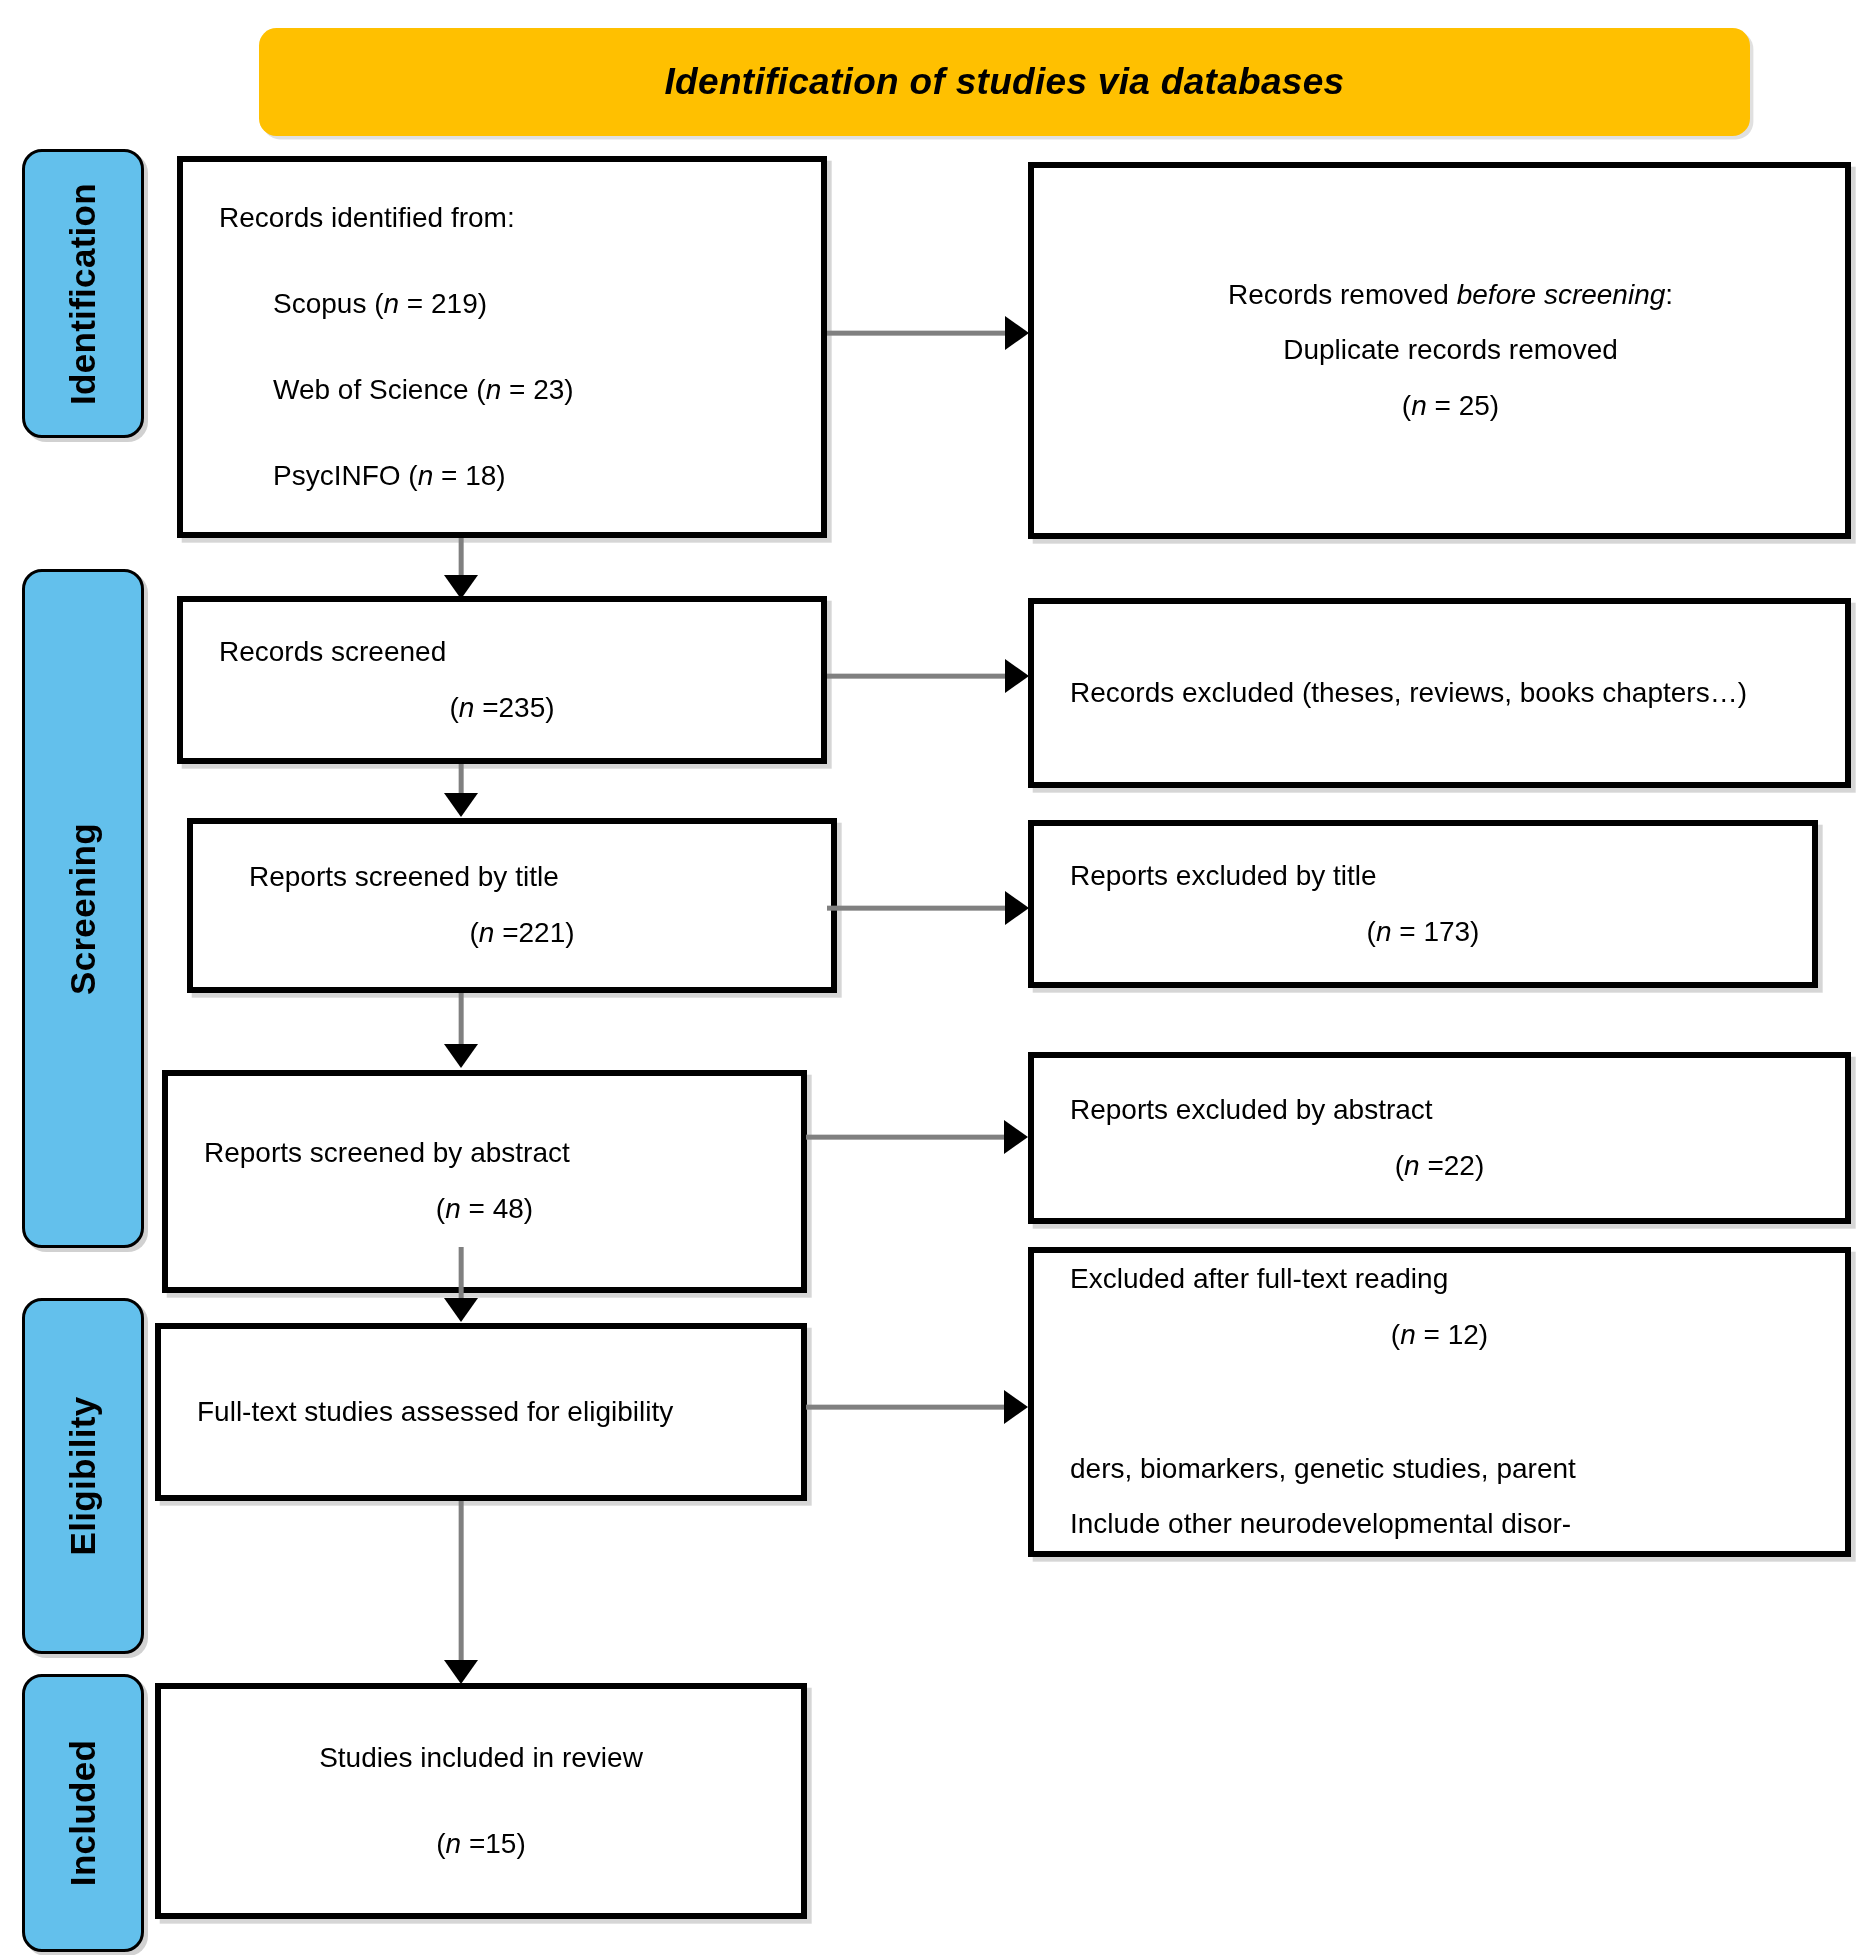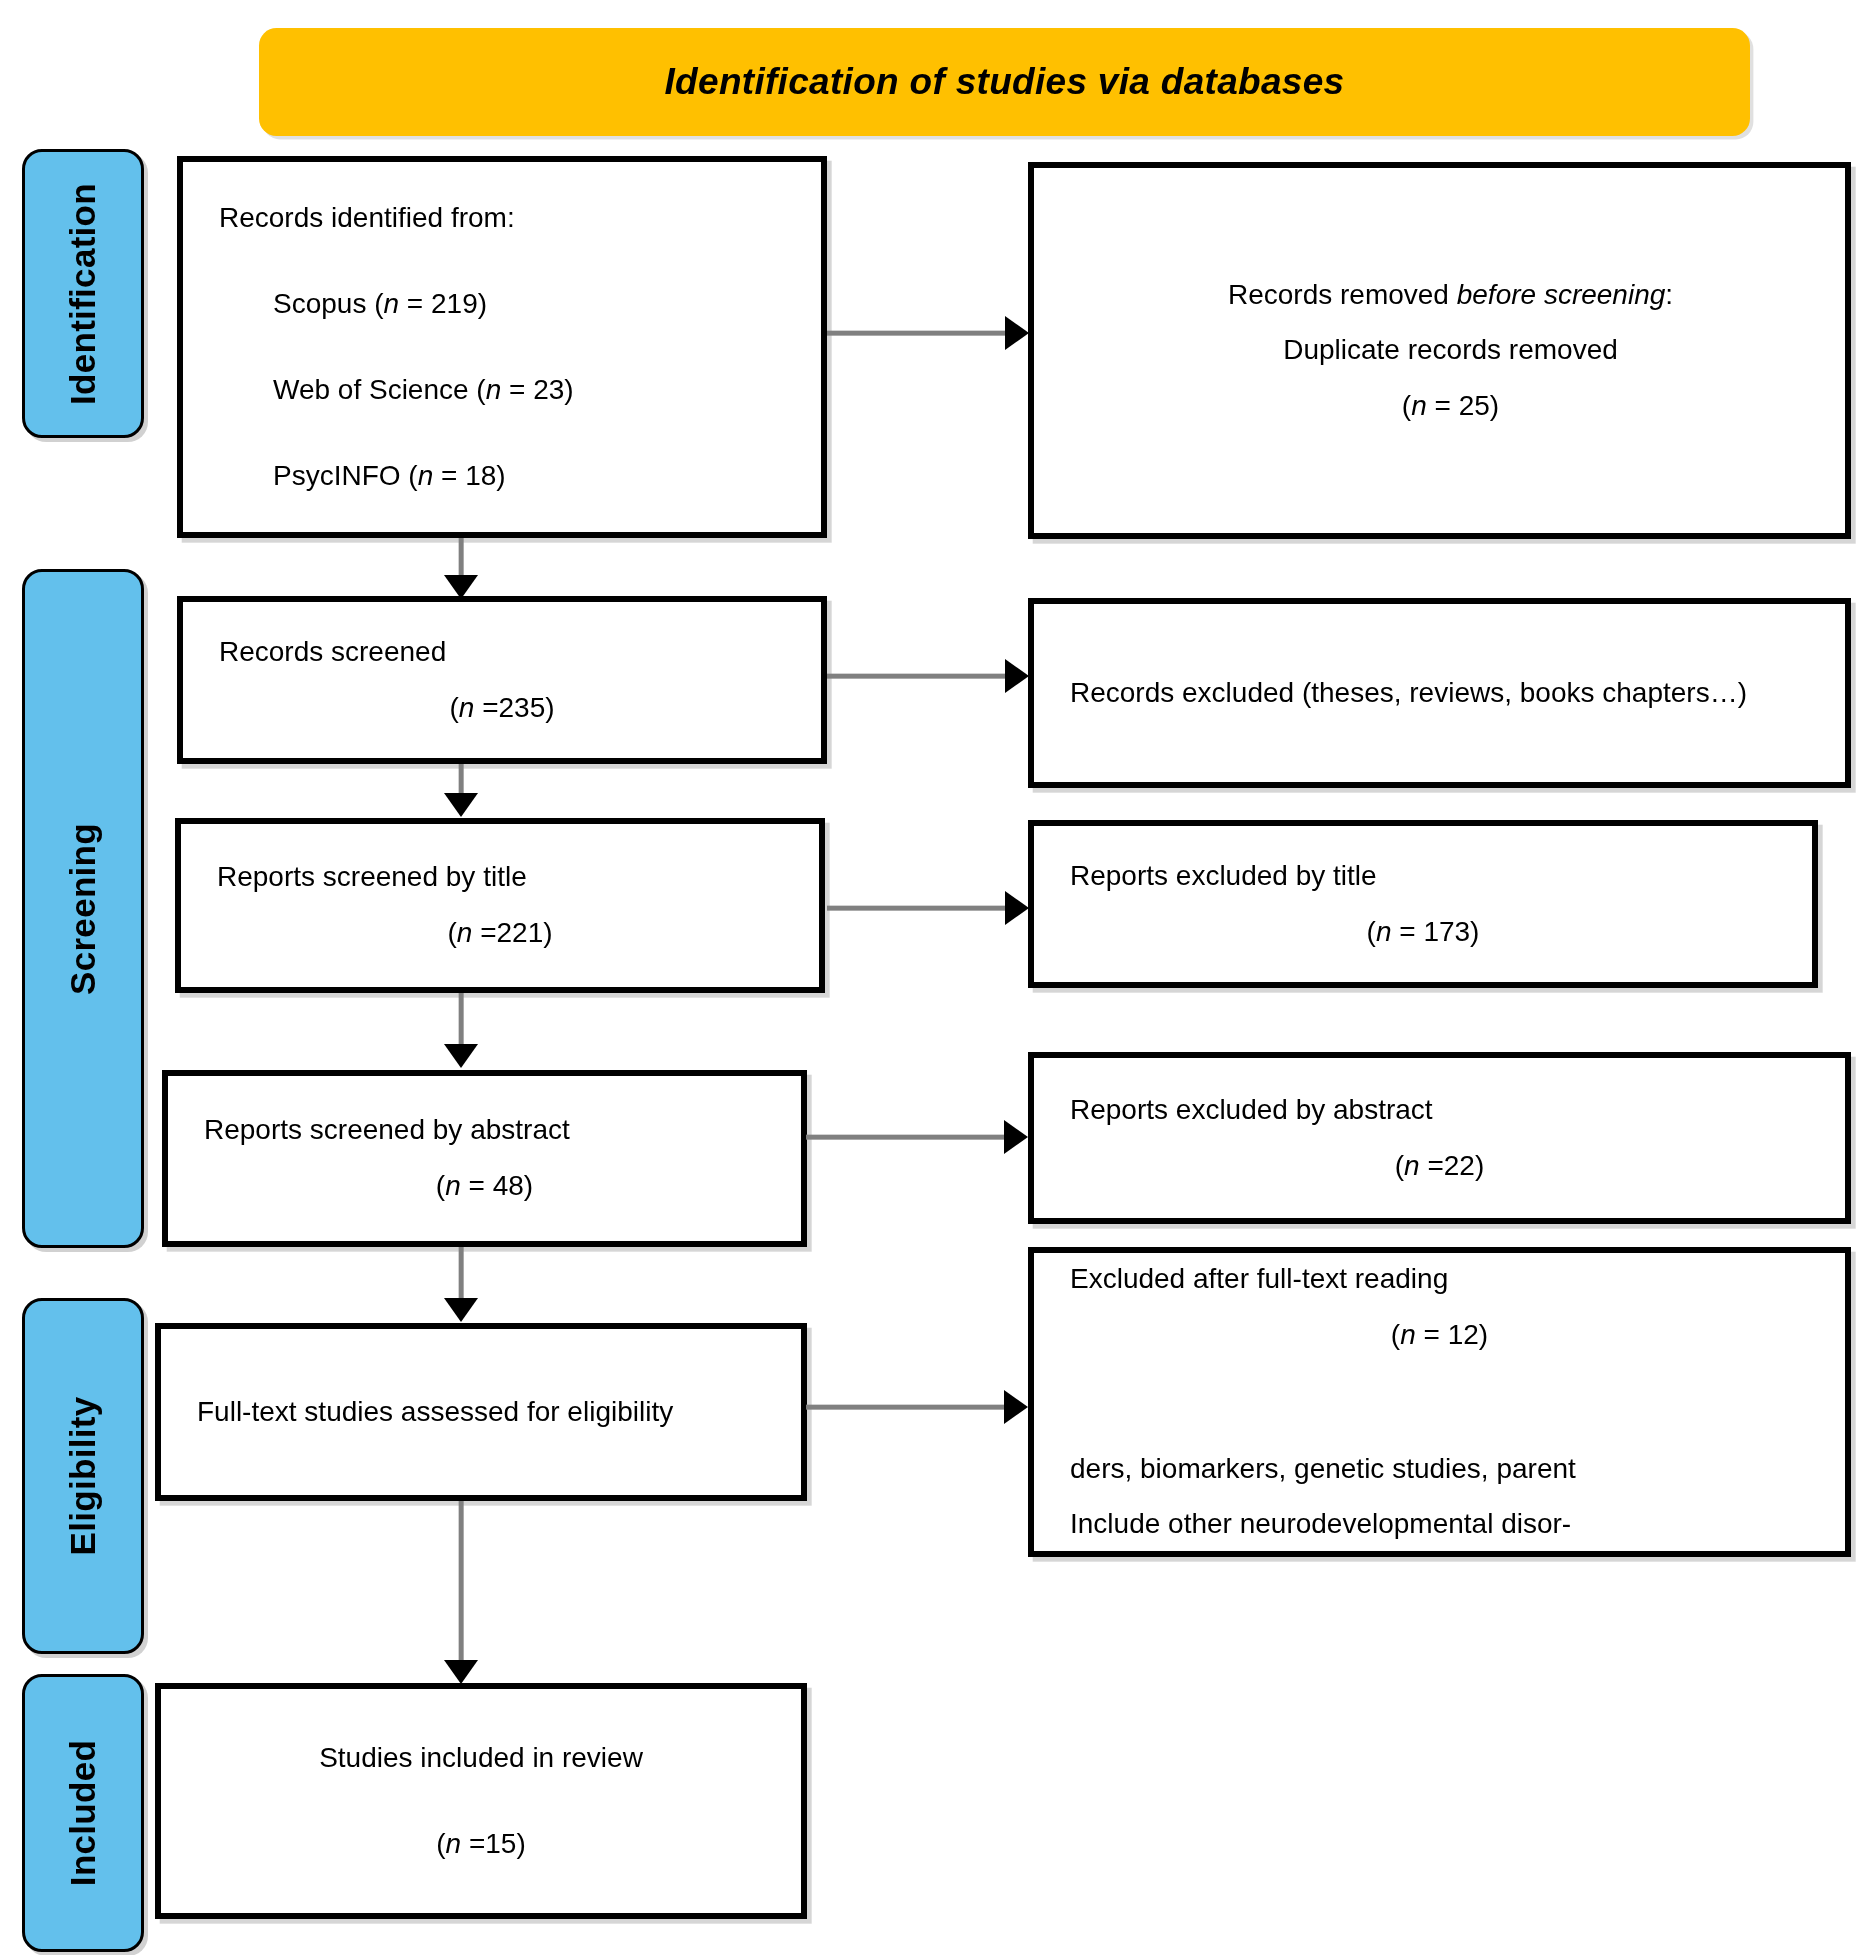--- a/index.html
+++ b/index.html
@@ -201,21 +201,21 @@
   <div class="arrow-h" style="left:827px; top:656px; width:202px; height:40px;">
     <div class="shaft" style="width:179px;"></div>
     <div class="head"></div>
   </div>
 
   <div class="arrow-v" style="left:441px; top:764px; width:40px; height:53px;">
     <div class="shaft" style="height:31px;"></div>
     <div class="head"></div>
   </div>
 
-  <div class="box" style="left:175px; top:818px; width:650px; height:175px;">
+  <div class="box" style="left:187px; top:818px; width:650px; height:175px;padding-left:20px;">
     <div class="box-inner">
       <p class="line left">Reports screened by title</p>
       <p class="line center"><span>(</span><span class="nvar">n</span><span> =221)</span></p>
     </div>
   </div>
 
   <div class="box" style="left:1028px; top:820px; width:790px; height:168px;">
     <div class="box-inner">
       <p class="line left">Reports excluded by title</p>
       <p class="line center"><span>(</span><span class="nvar">n</span><span> = 173)</span></p>
@@ -225,21 +225,21 @@
   <div class="arrow-h" style="left:827px; top:888px; width:202px; height:40px;">
     <div class="shaft" style="width:179px;"></div>
     <div class="head"></div>
   </div>
 
   <div class="arrow-v" style="left:441px; top:993px; width:40px; height:75px;">
     <div class="shaft" style="height:54px;"></div>
     <div class="head"></div>
   </div>
 
-  <div class="box" style="left:162px; top:1070px; width:645px; height:177px;">
+  <div class="box" style="left:162px; top:1070px; width:645px; height:223px;">
     <div class="box-inner">
       <p class="line left">Reports screened by abstract</p>
       <p class="line center"><span>(</span><span class="nvar">n</span><span> = 48)</span></p>
     </div>
   </div>
 
   <div class="box" style="left:1028px; top:1052px; width:823px; height:172px;">
     <div class="box-inner">
       <p class="line left">Reports excluded by abstract</p>
       <p class="line center"><span>(</span><span class="nvar">n</span><span> =22)</span></p>

